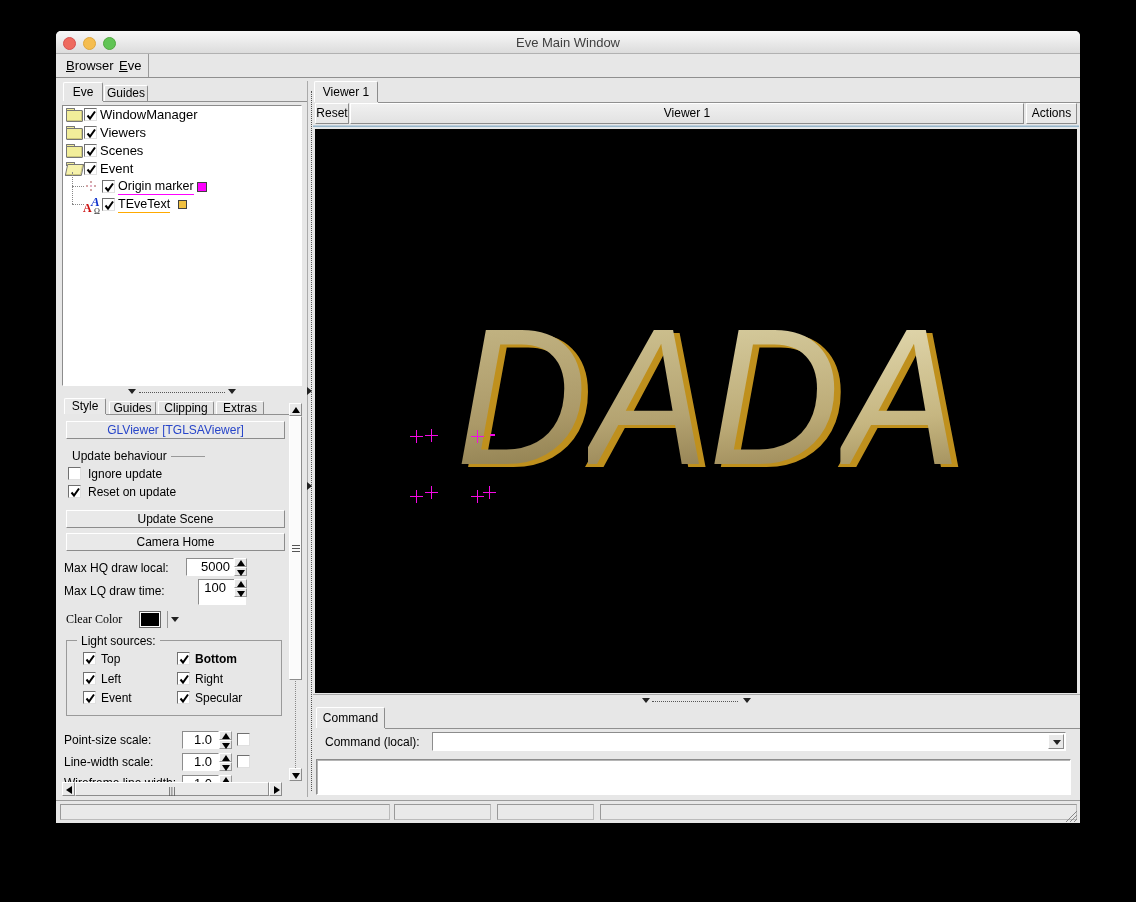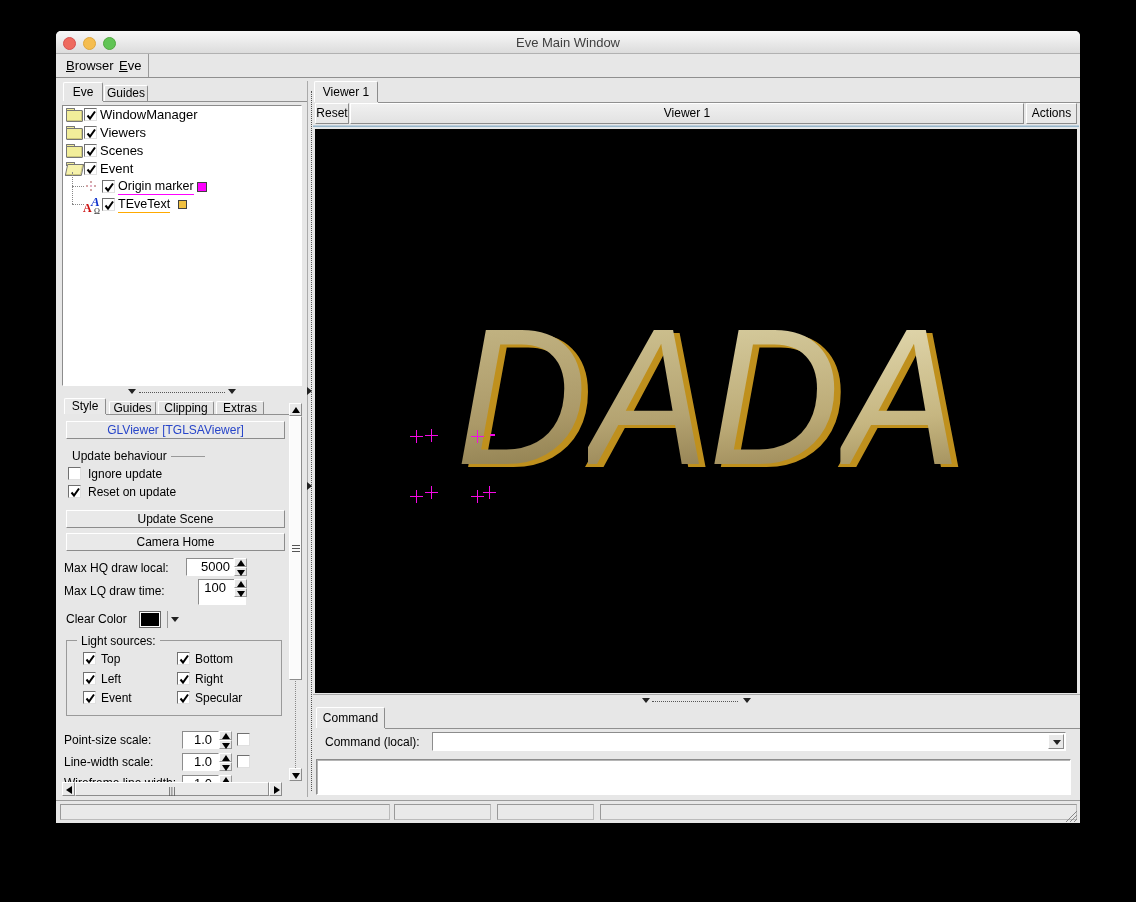--- a/index.html
+++ b/index.html
@@ -169,38 +169,38 @@
         <div class="lbl" style="left:8px; top:168px;">Max LQ draw time:</div>
         <div class="entry" style="left:130px; top:163px; width:48px; height:26px; line-height:16px; padding-right:19px;margin-left:12px;">100</div>
         <div class="spin" style="left:178px; top:163px; height:18px;">
           <div class="up">
               <div class="tri-up"></div>
             </div>
             <div class="dn" style="top:50%;">
               <div class="tri-dn"></div>
             </div>
         </div>
-        <div class="lbl" style="left:10px; top:196px;">Clear Color</div>
+        <div class="lbl" style="left:10px; top:196px;font-family:Liberation Serif, serif;">Clear Color</div>
         <div class="abs" style="left:83px; top:195px; width:22px; height:17px; background:#000; border:1px solid #666; box-shadow:0 0 0 1px #fff inset;"></div>
         <div class="abs" style="left:111px; top:195px; width:1px; height:17px; background:#999;"></div>
         <div class="abs" style="left:115px; top:201px; width:0; height:0; border-left:4px solid transparent; border-right:4px solid transparent; border-top:5px solid #222;"></div>
         <div class="gbox" style="left:10px; top:224px; width:216px; height:76px;">
           <div class="cap">Light sources:</div>
           <div class="cb" style="left:16px; top:11px;">
               <svg width="13" height="13" viewBox="0 0 13 13">
                 <path d="M2.5 6.5 L5 9.5 L10 2.5" stroke="#000" stroke-width="2" fill="none"></path>
               </svg>
             </div>
           <div class="lbl" style="left:34px; top:11px;">Top</div>
           <div class="cb" style="left:110px; top:11px;">
               <svg width="13" height="13" viewBox="0 0 13 13">
                 <path d="M2.5 6.5 L5 9.5 L10 2.5" stroke="#000" stroke-width="2" fill="none"></path>
               </svg>
             </div>
-          <div class="lbl" style="left:128px; top:11px;">Bottom</div>
+          <div class="lbl" style="left:128px; top:11px;font-weight:bold;">Bottom</div>
           <div class="cb" style="left:16px; top:31px;">
               <svg width="13" height="13" viewBox="0 0 13 13">
                 <path d="M2.5 6.5 L5 9.5 L10 2.5" stroke="#000" stroke-width="2" fill="none"></path>
               </svg>
             </div>
           <div class="lbl" style="left:34px; top:31px;">Left</div>
           <div class="cb" style="left:110px; top:31px;">
               <svg width="13" height="13" viewBox="0 0 13 13">
                 <path d="M2.5 6.5 L5 9.5 L10 2.5" stroke="#000" stroke-width="2" fill="none"></path>
               </svg>

